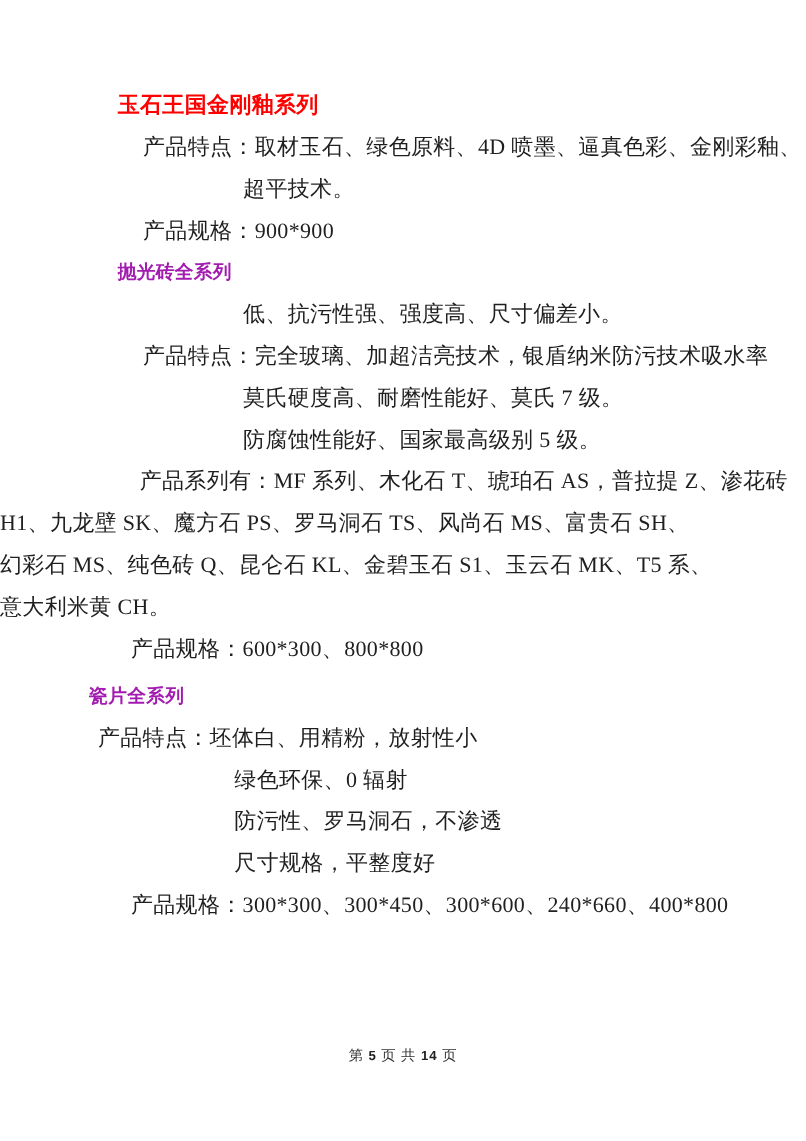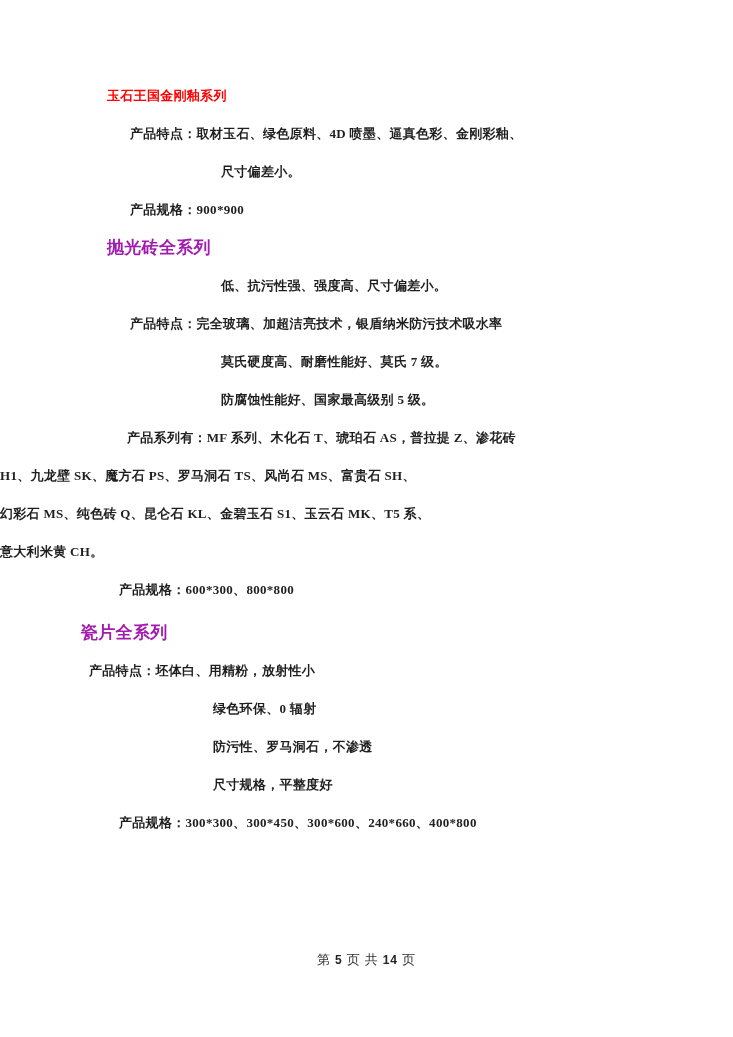--- a/index.html
+++ b/index.html
@@ -15,29 +15,28 @@
     overflow: hidden;
     font-family: "Liberation Serif", "DejaVu Serif", serif;
     color: #1f1f1f;
   }
   .doc {
     padding-top: 77px;
   }
   .line {
     height: 38px;
     line-height: 38px;
-    font-size: 13px;
+    font-size: 20px;
     letter-spacing: 0.3px;
     white-space: nowrap;
-    font-weight: bold;
   }
   .h-red {
     color: #fe0000;
     font-weight: bold;
-    font-size: 13px;
+    font-size: 20px;
   }
   .h-pink {
     color: #a21caf;
     font-weight: bold;
     font-size: 17px;
   }
   
   .i104 { }
   .i107 { padding-left: 107px; }
   .i100 { padding-left: 81px; }
@@ -67,21 +66,21 @@
   }
 </style>
 </head>
 <body>
 
 <div class="page">
   <div class="doc">
 
     <div class="line h-red i107">玉石王国金刚釉系列</div>
     <div class="line i130">产品特点：取材玉石、绿色原料、4D 喷墨、逼真色彩、金刚彩釉、</div>
-    <div class="line i221">尺寸偏差小。</div>
+    <div class="line i221">超平技术。</div>
     <div class="line i130">产品规格：900*900</div>
 
     <div class="line h-pink i107">抛光砖全系列</div>
     <div class="line i221">低、抗污性强、强度高、尺寸偏差小。</div>
     <div class="line i130">产品特点：完全玻璃、加超洁亮技术，银盾纳米防污技术吸水率</div>
     <div class="line i221">莫氏硬度高、耐磨性能好、莫氏 7 级。</div>
     <div class="line i221">防腐蚀性能好、国家最高级别 5 级。</div>
     <div class="line i127">产品系列有：MF 系列、木化石 T、琥珀石 AS，普拉提 Z、渗花砖</div>
     <div class="line i104">H1、九龙壁 SK、魔方石 PS、罗马洞石 TS、风尚石 MS、富贵石 SH、</div>
     <div class="line i104">幻彩石 MS、纯色砖 Q、昆仑石 KL、金碧玉石 S1、玉云石 MK、T5 系、</div>

